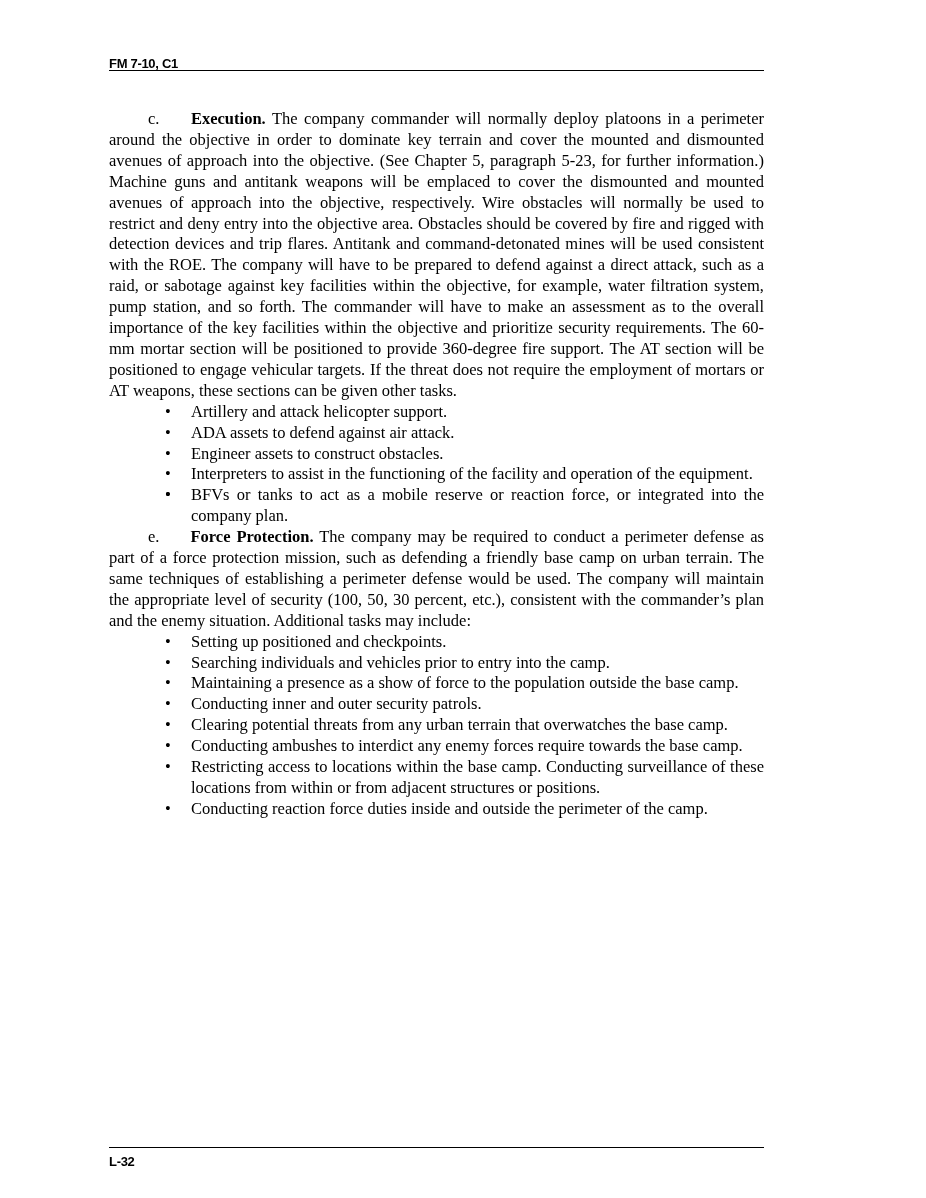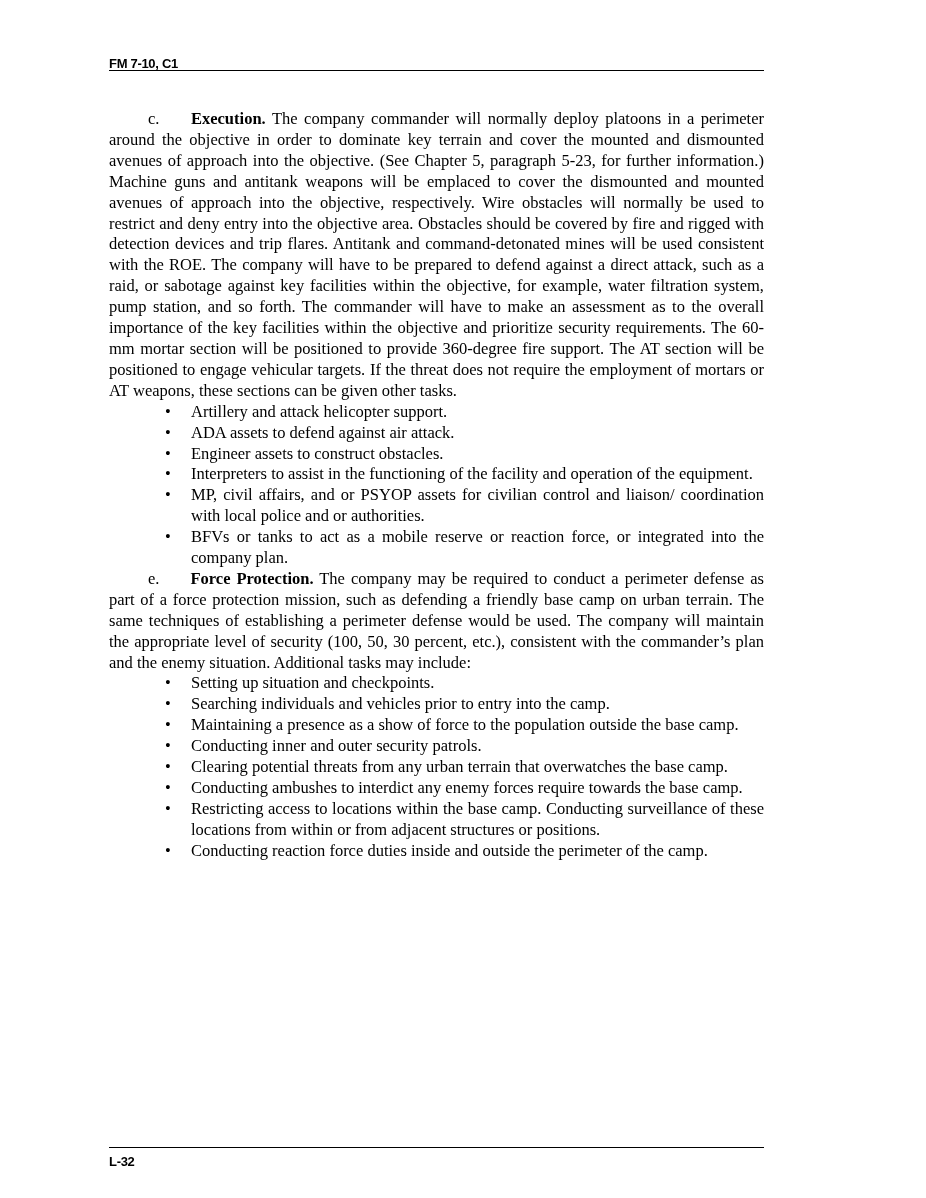--- a/index.html
+++ b/index.html
@@ -31,27 +31,27 @@
 
   <div class="body">
 
     <p class="para"><span class="letter">c.</span>&nbsp;<span class="heading">Execution.</span><span> The company commander will normally deploy platoons in a perimeter around the objective in order to dominate key terrain and cover the mounted and dismounted avenues of approach into the objective. (See Chapter 5, paragraph 5-23, for further information.) Machine guns and antitank weapons will be emplaced to cover the dismounted and mounted avenues of approach into the objective, respectively. Wire obstacles will normally be used to restrict and deny entry into the objective area. Obstacles should be covered by fire and rigged with detection devices and trip flares. Antitank and command-detonated mines will be used consistent with the ROE. The company will have to be prepared to defend against a direct attack, such as a raid, or sabotage against key facilities within the objective, for example, water filtration system, pump station, and so forth. The commander will have to make an assessment as to the overall importance of the key facilities within the objective and prioritize security requirements. The 60-mm mortar section will be positioned to provide 360-degree fire support. The AT section will be positioned to engage vehicular targets. If the threat does not require the employment of mortars or AT weapons, these sections can be given other tasks.</span></p>
 
     <ul class="bullets">
       <li><span class="bullet">•</span><span>Artillery and attack helicopter support.</span></li>
       <li><span class="bullet">•</span><span>ADA assets to defend against air attack.</span></li>
       <li><span class="bullet">•</span><span>Engineer assets to construct obstacles.</span></li>
       <li><span class="bullet">•</span><span>Interpreters to assist in the functioning of the facility and operation of the equipment.</span></li>
-      <li><span class="bullet">•</span><span>MP, civil affairs, and or PSYOP assets for civilian control and liaison/ coordination with local police and or authorities.</span></li>
+      <li><span class="bullet">•</span></li>
       <li><span class="bullet">•</span><span>BFVs or tanks to act as a mobile reserve or reaction force, or integrated into the company plan.</span></li>
     </ul>
 
     <p class="para"><span class="letter">e.</span>&nbsp;<span class="heading">Force Protection.</span><span> The company may be required to conduct a perimeter defense as part of a force protection mission, such as defending a friendly base camp on urban terrain. The same techniques of establishing a perimeter defense would be used. The company will maintain the appropriate level of security (100, 50, 30 percent, etc.), consistent with the commander’s plan and the enemy situation. Additional tasks may include:</span></p>
     <ul class="bullets">
-      <li><span class="bullet">•</span><span>Setting up situation and checkpoints.</span></li>
+      <li><span class="bullet">•</span><span>Setting up positioned and checkpoints.</span></li>
       <li><span class="bullet">•</span><span>Searching individuals and vehicles prior to entry into the camp.</span></li>
       <li><span class="bullet">•</span><span>Maintaining a presence as a show of force to the population outside the base camp.</span></li>
       <li><span class="bullet">•</span><span>Conducting inner and outer security patrols.</span></li>
       <li><span class="bullet">•</span><span>Clearing potential threats from any urban terrain that overwatches the base camp.</span></li>
       <li><span class="bullet">•</span><span>Conducting ambushes to interdict any enemy forces require towards the base camp.</span></li>
       <li><span class="bullet">•</span><span>Restricting access to locations within the base camp. Conducting surveillance of these locations from within or from adjacent structures or positions.</span></li>
       <li><span class="bullet">•</span><span>Conducting reaction force duties inside and outside the perimeter of the camp.</span></li>
     </ul>
   </div>
 

